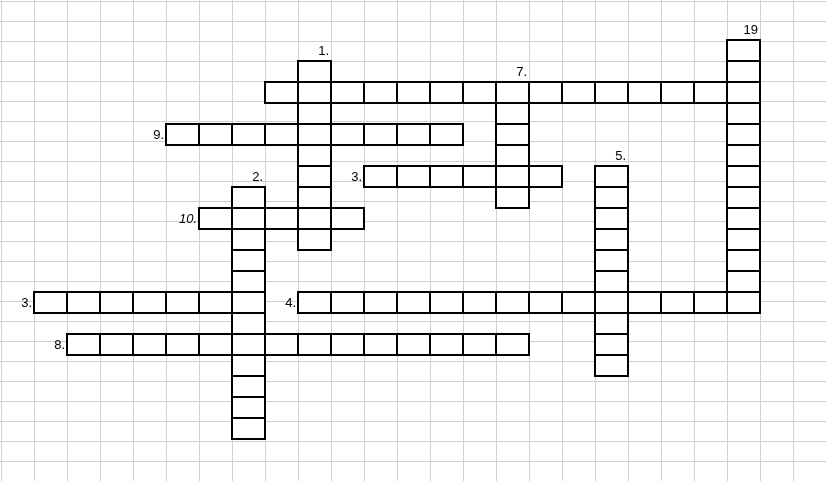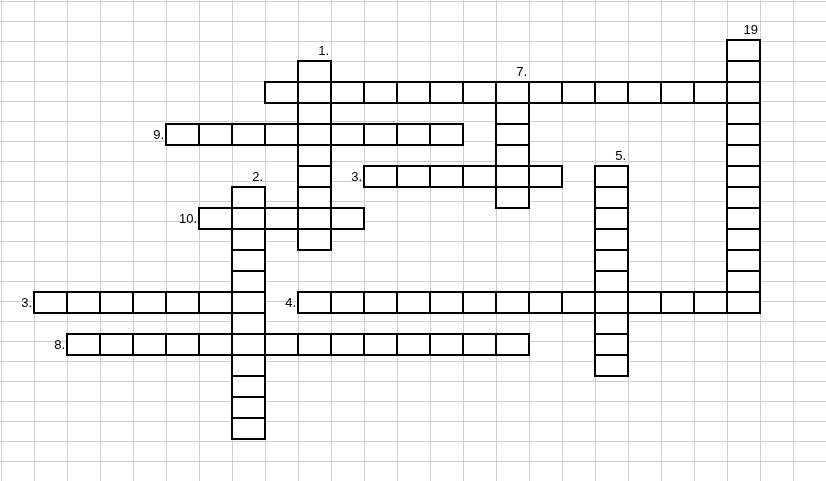--- a/index.html
+++ b/index.html
@@ -169,17 +169,17 @@
       <div class="cw-cell" style="left: 726px; top: 270px; border-color: rgb(0, 0, 0); background: rgb(255, 255, 255);"></div>
       <div class="cw-cell" style="left: 726px; top: 291px; border-color: rgb(0, 0, 0); background: rgb(255, 255, 255);"></div>
       <div class="cw-label" style="left: 298px; top: 40px;">1.</div>
       <div class="cw-label" style="left: 232px; top: 166px;">2.</div>
       <div class="cw-label" style="left: 1px; top: 292px;">3.</div>
       <div class="cw-label" style="left: 265px; top: 292px;">4.</div>
       <div class="cw-label" style="left: 595px; top: 145px;">5.</div>
       <div class="cw-label" style="left: 496px; top: 61px;">7.</div>
       <div class="cw-label" style="left: 34px; top: 334px;">8.</div>
       <div class="cw-label" style="left: 133px; top: 124px;">9.</div>
-      <div class="cw-label" style="left: 166px; top: 208px;">10.</div>
+      <div class="cw-label" style="left: 166px; top: 208px; font-style: italic;">10.</div>
       <div class="cw-label" style="left: 727px; top: 19px;">19</div>
       <div class="cw-label" style="left: 331px; top: 166px;">3.</div>
     </div>
 </div>
 
 </body></html>

